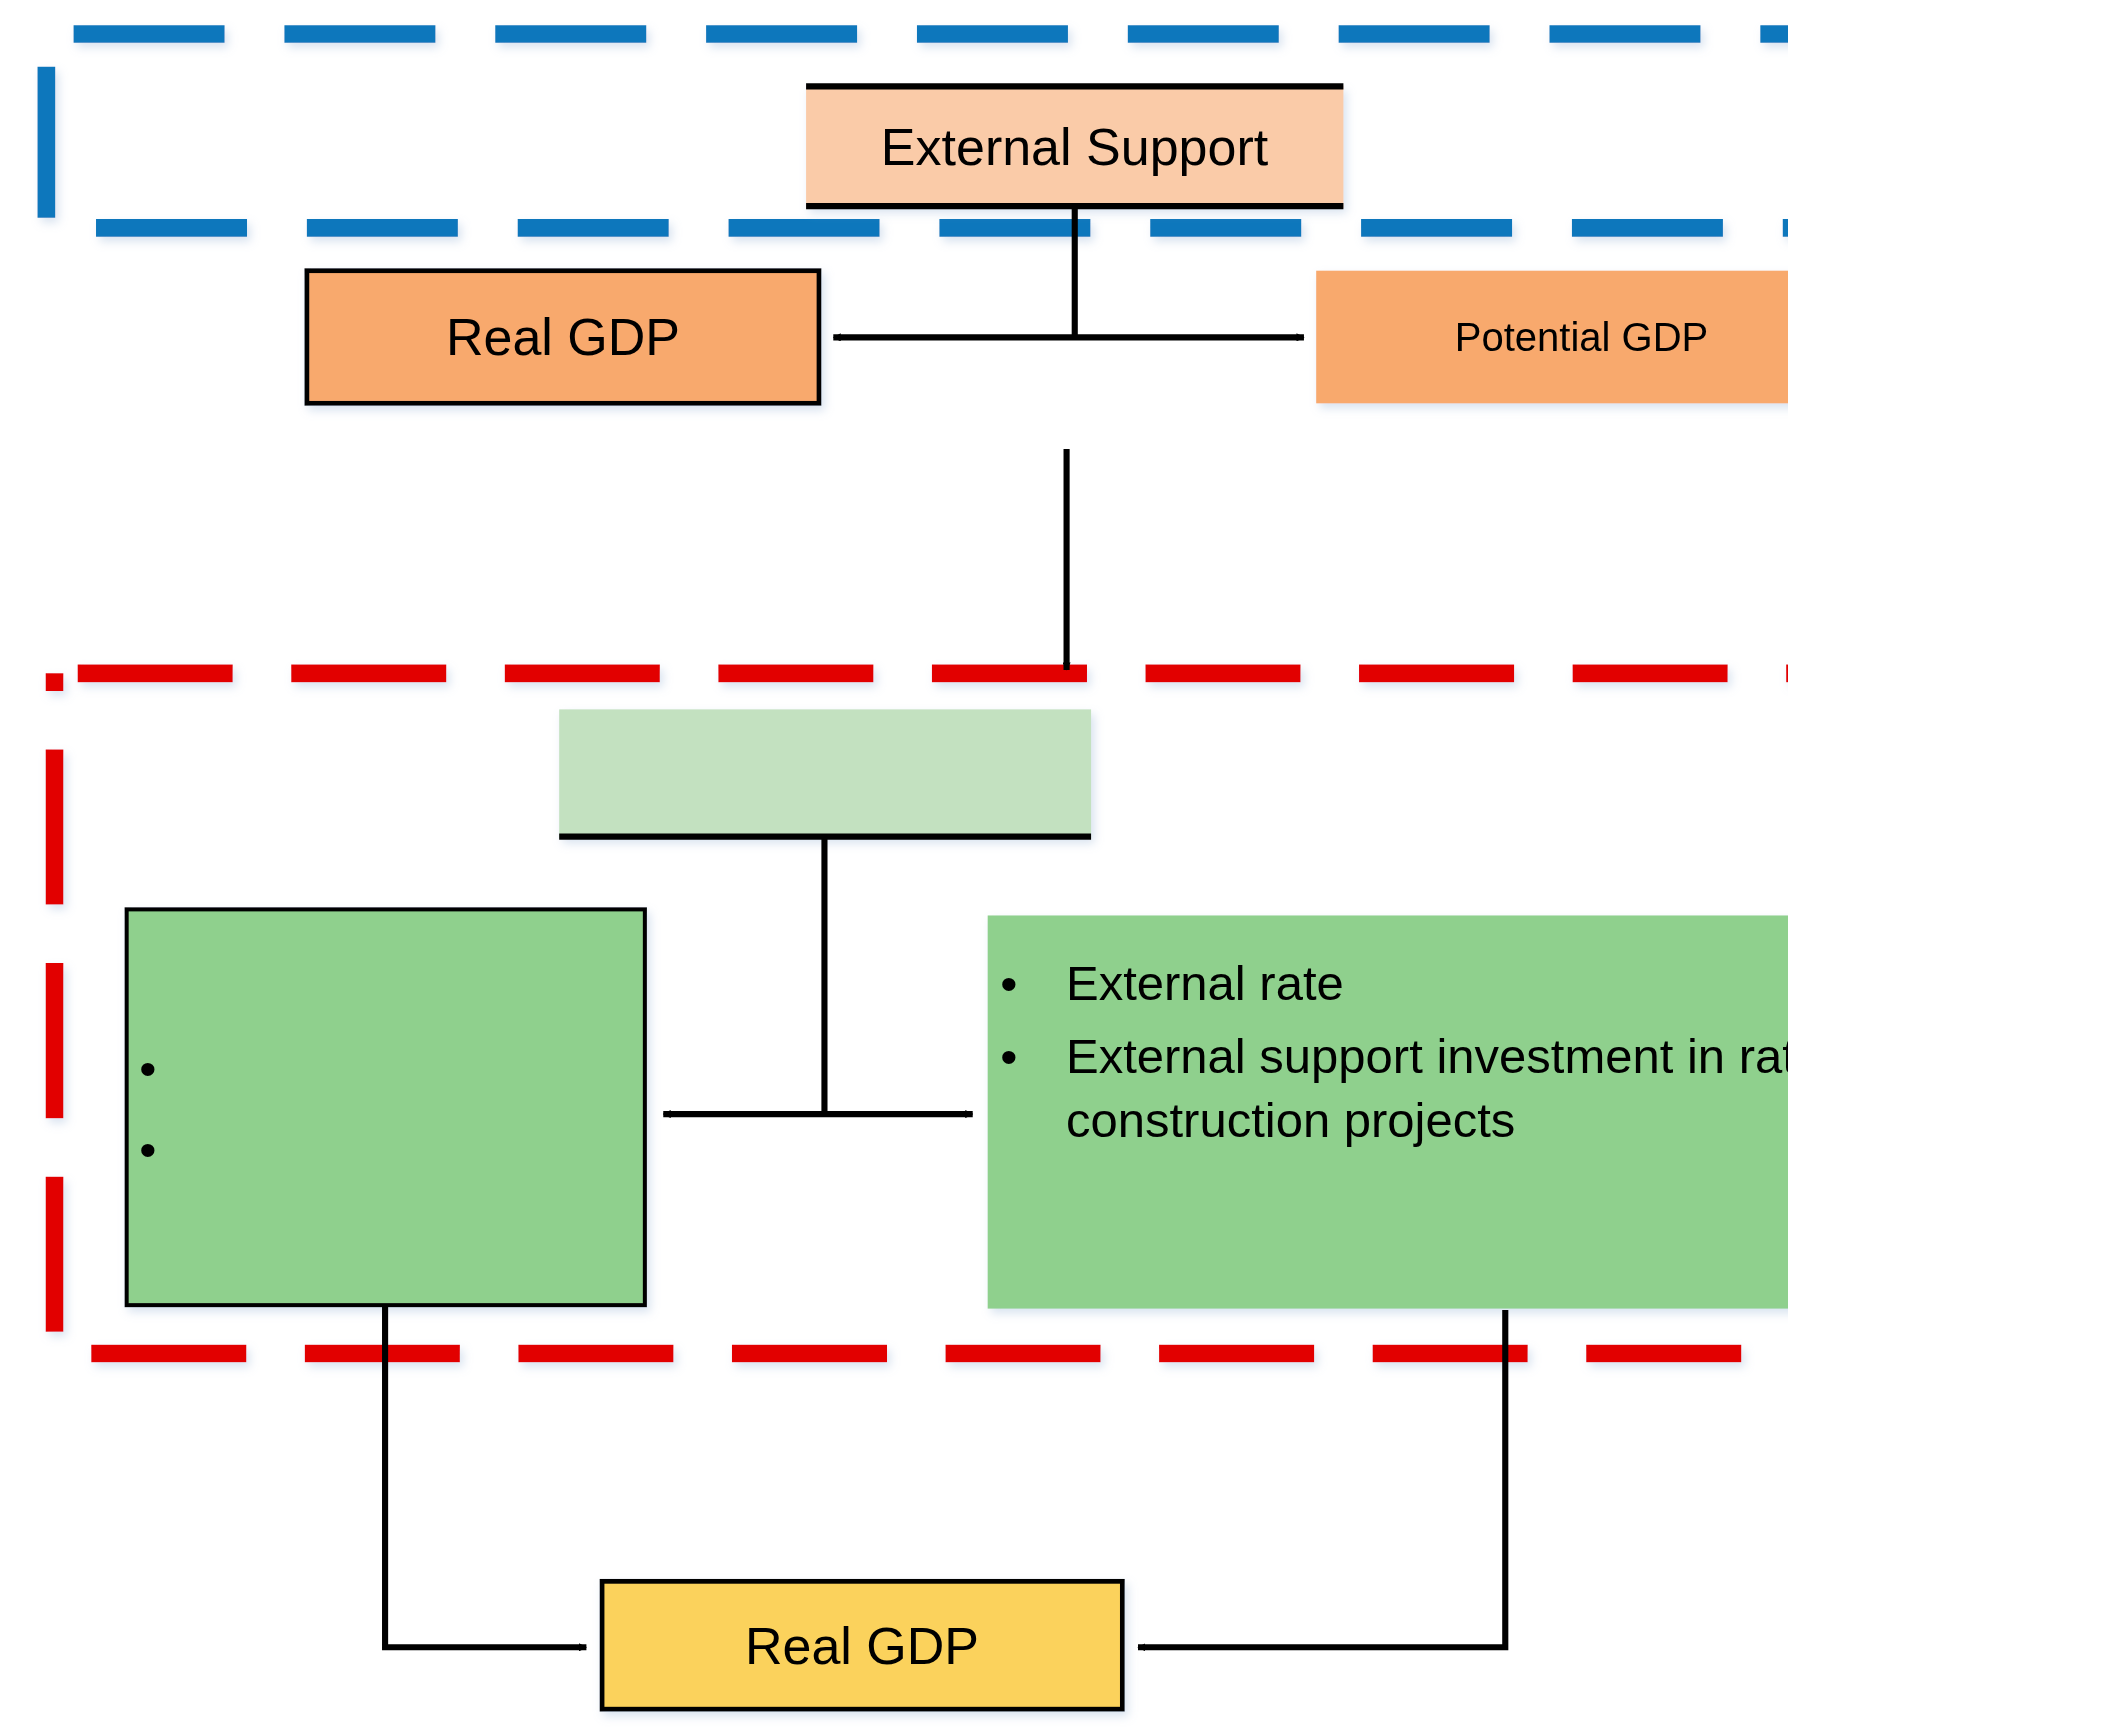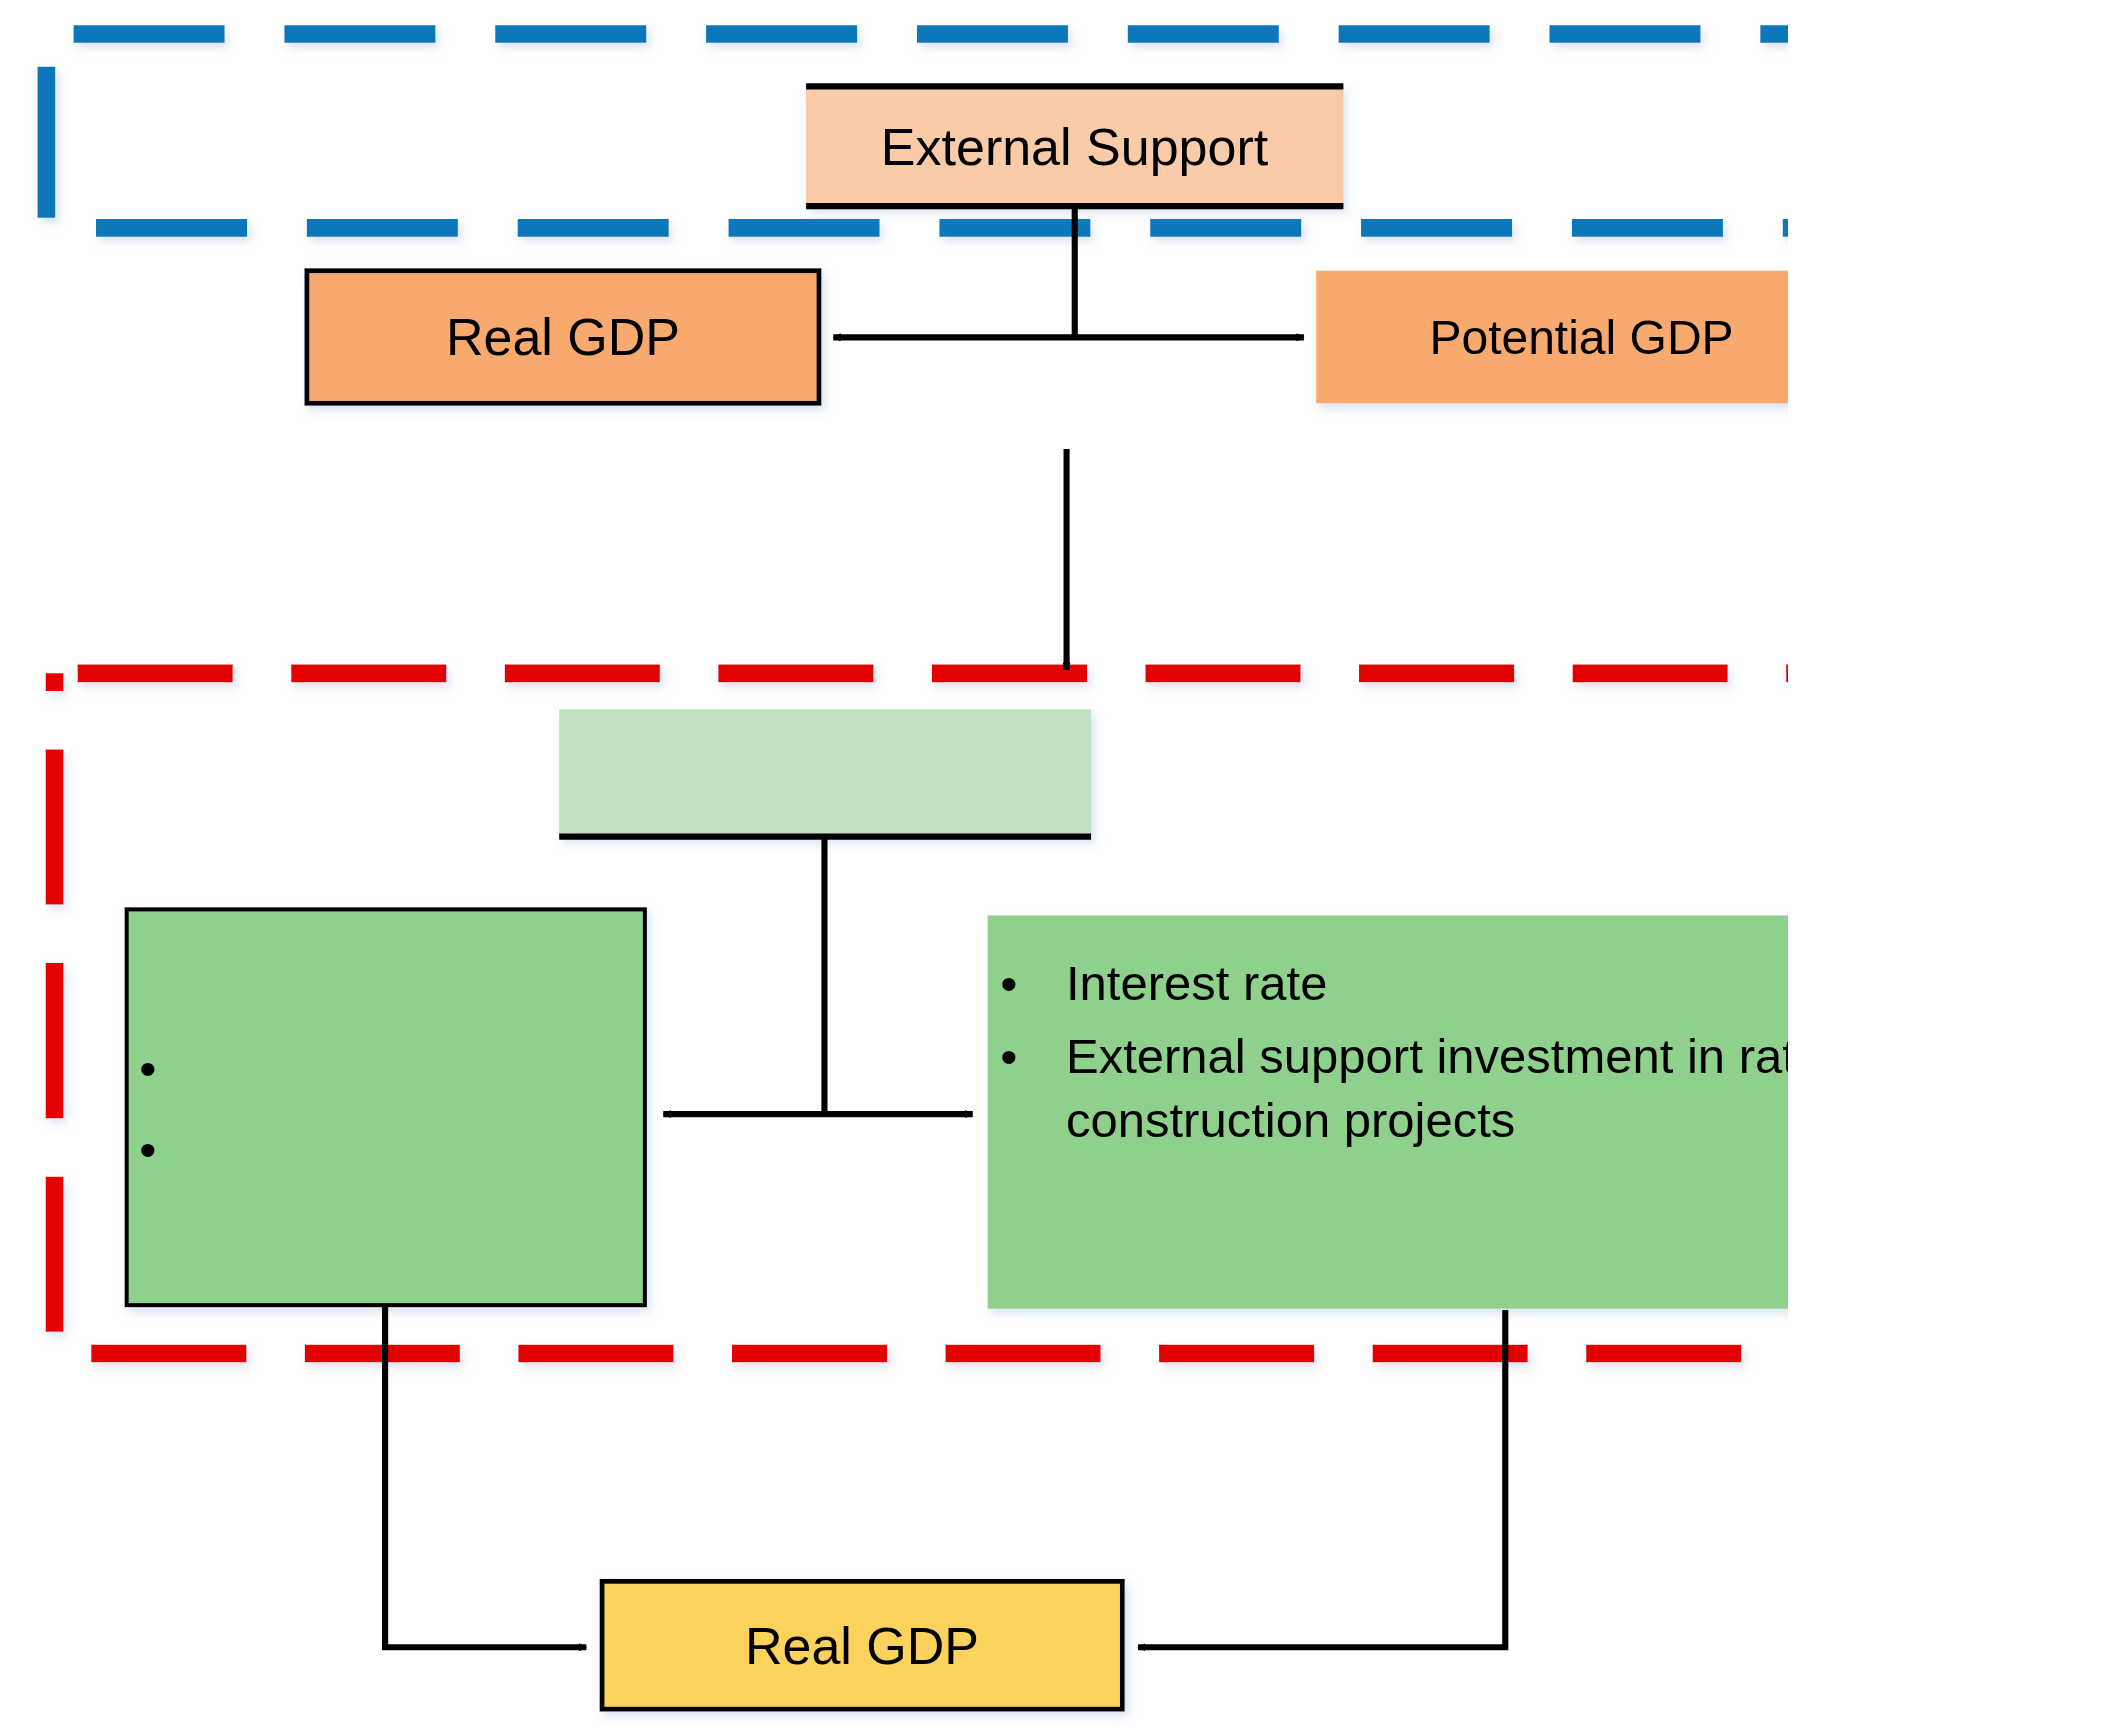--- a/index.html
+++ b/index.html
@@ -127,38 +127,38 @@
       <polyline points="566,1921 566,2422 862,2422" marker-end="url(#arrowR)"></polyline>
 
       <polyline points="2213,1926 2213,2422 1673,2422" marker-end="url(#arrowR)"></polyline>
     </g>
   </svg>
 
   <div class="box-label" style="left:806px; top:86px; width:537px; height:122px; font-size:52px;">External Support</div>
 
   <div class="box-label" style="left:307px; top:271px; width:512px; height:133px; font-size:52px;">Real GDP</div>
 
-  <div class="box-label" style="left:1316px; top:271px; width:531px; height:133px; font-size:48px;">Potential GDP</div>
+  <div class="box-label" style="left:1316px; top:271px; width:531px; height:133px; font-size:40px;">Potential GDP</div>
 
 
   <div class="box-label" style="left:602px; top:1582px; width:520px; height:128px; font-size:52px;">Real GDP</div>
 
   <div class="bullet-list" style="left:127px; top:1037px; width:518px; font-size:49px;">
     <div class="bullet-row">
       <span class="bullet-dot">•</span>
     </div>
     <div class="bullet-row" style="margin-top:17.7px;">
       <span class="bullet-dot">•</span>
     </div>
   </div>
 
   <div class="bullet-list" style="left:988px; top:952px; width:1049px; font-size:49px;">
     <div class="bullet-row">
       <span class="bullet-dot">•</span>
-      <span class="bullet-text">Interest rate</span>
+      <span class="bullet-text">External rate</span>
     </div>
     <div class="bullet-row" style="margin-top:9.5px;">
       <span class="bullet-dot">•</span>
       <span class="bullet-text">External support investment in rate building construction projects</span>
     </div>
   </div>
 
 </div>
 
 

